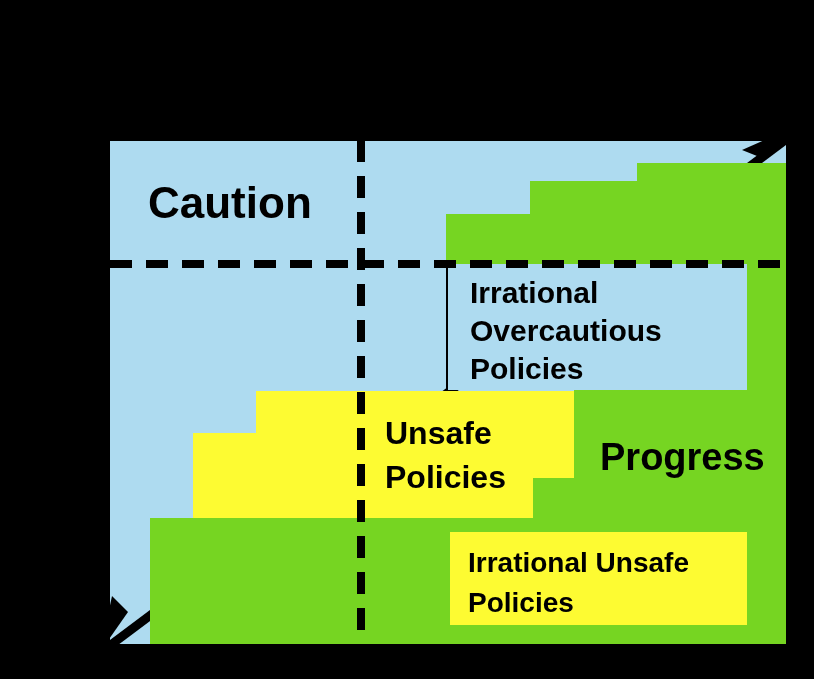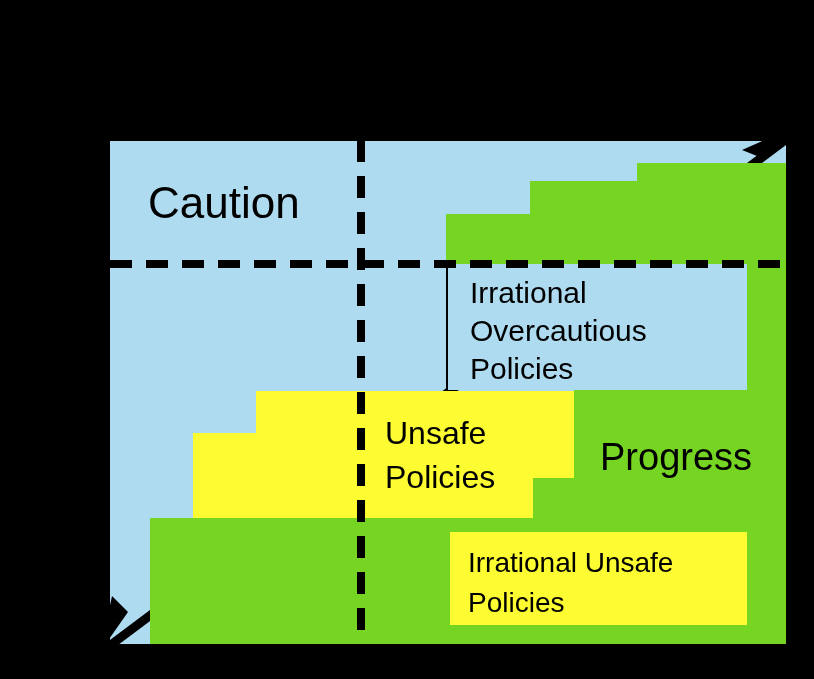--- a/index.html
+++ b/index.html
@@ -11,20 +11,21 @@
     width: 814px;
     height: 679px;
     overflow: hidden;
     font-family: "Liberation Sans", sans-serif;
   }
   #stage {
     position: relative;
     width: 814px;
     height: 679px;
     background: #000000;
+    font-weight: bold;
   }
   svg#diagram {
     display: block;
     width: 814px;
     height: 679px;
   }
   text {
     font-family: "Liberation Sans", sans-serif;
     fill: #000000;
     dominant-baseline: alphabetic;

